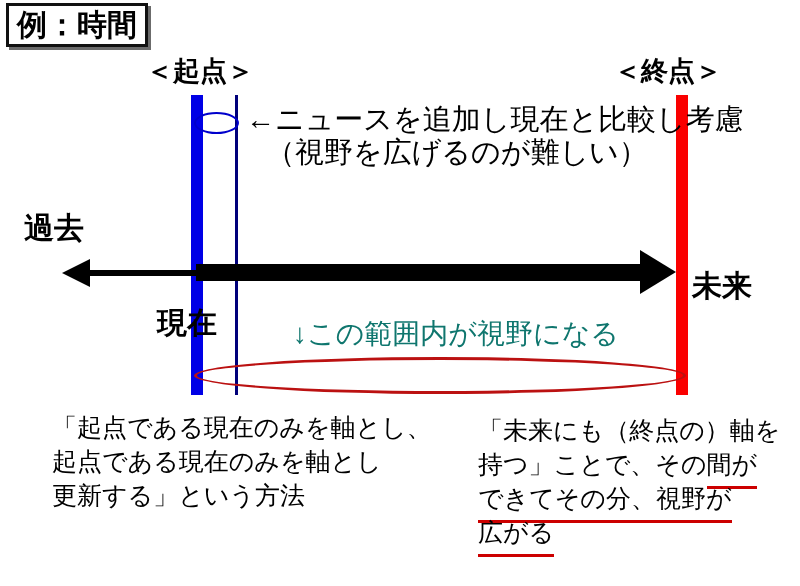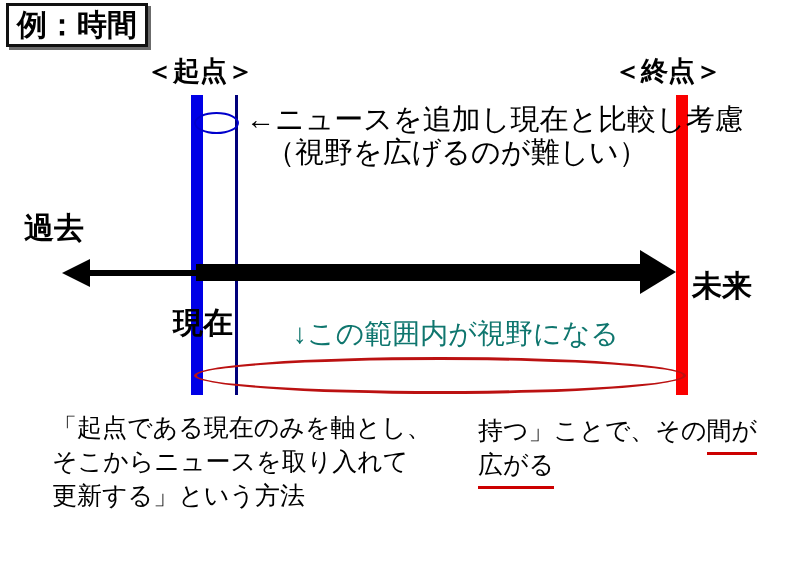--- a/index.html
+++ b/index.html
@@ -108,21 +108,21 @@
   
   .axis-label {
     position: absolute;
     font-size: 30px;
     font-weight: 700;
     white-space: nowrap;
     line-height: 1;
   }
   #label-past    { left: 24px;  top: 213px; }
   #label-future  { left: 692px; top: 271px; }
-  #label-present { left: 157px; top: 308px; margin-left: 16px; }
+  #label-present { left: 157px; top: 308px; }
 
   
   .axis-thin {
     position: absolute;
     left: 86px;
     top: 270px;
     width: 112px;
     height: 6px;
     background: #000000;
   }
@@ -222,22 +222,24 @@
 
   <div class="axis-label" id="label-past">過去</div>
   <div class="axis-label" id="label-future">未来</div>
   <div class="axis-label" id="label-present">現在</div>
 
   <div class="range-note">↓この範囲内が視野になる</div>
   <div class="ellipse-red"></div>
 
   <div class="bottom-block" id="bottom-left">
     <div>「起点である現在のみを軸とし、</div>
-    <div>そこからニュースを取り入れて</div>
+    <div>起点である現在のみを軸とし</div>
     <div>更新する」という方法</div>
   </div>
 
   <div class="bottom-block" id="bottom-right">
+    <div>「未来にも（終点の）軸を</div>
     <div><span>持つ」ことで、その</span><span class="u">間が</span></div>
+    <div><span class="u">できてその分、視野が</span></div>
     <div><span class="u">広がる</span></div>
   </div>
 
 </div>
 
 </body></html>

